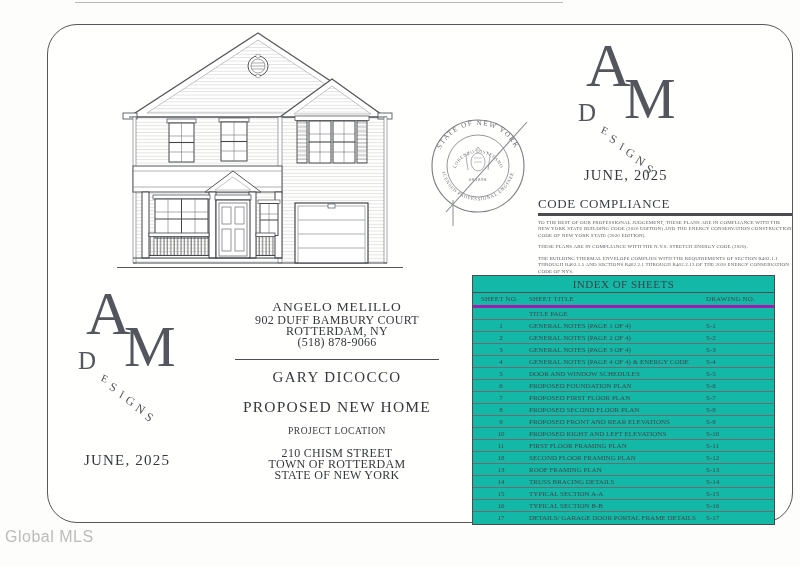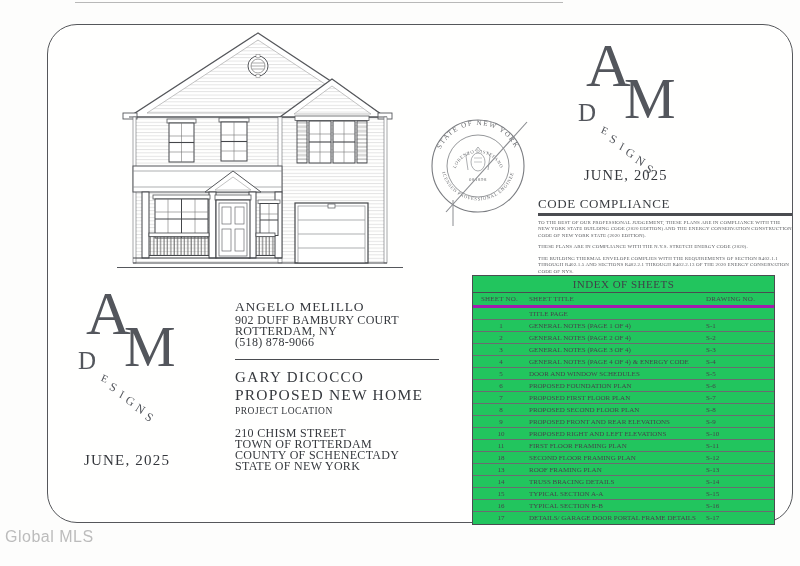--- a/index.html
+++ b/index.html
@@ -41,30 +41,30 @@
   .date-tr { left:584px; top:167px; }
   .date-bl { left:84px;  top:452px; font-size:15px; }
 
   
   .code { position:absolute; left:538px; top:196px; width:254px; }
   .code-title { font-size:13px; letter-spacing:.6px; color:#3a3d42; }
   .code-rule { height:2.6px; background:#4a4c50; margin-top:1px; margin-bottom:4px; }
   .code p { font-size:5px; line-height:1.3; color:#5a5c60; margin-bottom:5px; letter-spacing:.15px; }
 
   
-  .info { position:absolute; left:235px; top:299px; width:204px; color:#35383d; }
+  .info { position:absolute; left:235px; top:299px; width:204px; text-align:center; color:#35383d; }
   .owner-name { font-size:13.5px; letter-spacing:.8px; }
   .info-sm { font-size:12px; line-height:11px; letter-spacing:.3px; }
   .info-divider { border:none; border-top:1.6px solid #4a4c50; margin:11px 0 9px 0; }
-  .client-name { font-size:15px; letter-spacing:1.4px; margin-bottom:0; }
-  .project-title { font-size:15.5px; letter-spacing:1.2px; margin-bottom:2px; }
+  .client-name { font-size:15px; letter-spacing:1.4px; margin-bottom:12px; }
+  .project-title { font-size:15.5px; letter-spacing:1.2px; margin-bottom:10px; }
   .project-label { font-size:9.5px; letter-spacing:.5px; margin-bottom:12px; }
 
   
-  .idx-table { position:absolute; left:472px; top:275px; width:303px; border:1.3px solid #4a4c50; background:#22c55e; }
+  .idx-table { position:absolute; left:472px; top:275px; width:303px; border:1.3px solid #4a4c50; background:#14b8a6; }
   .idx-title { text-align:center; font-size:11px; letter-spacing:.5px; height:17px; line-height:17px; border-bottom:1px solid #4a4c50; }
   .idx-head { display:flex; font-size:7px; letter-spacing:.2px; height:15px; align-items:center; border-bottom:3px solid #a21caf; color:#44464a; }
   .idx-row { display:flex; font-size:7px; height:12px; align-items:center; border-bottom:1px solid #6a6c70; color:#44464a; }
   .idx-row.last { border-bottom:none; }
   .idx-cell { overflow:hidden; white-space:nowrap; }
   .c1 { width:56px; text-align:center; }
   .c2 { flex:1; text-align:left; }
   .c3 { width:68px; text-align:left; }
   .idx-head .c1 { text-align:left; padding-left:8px; }
 
@@ -267,21 +267,20 @@
     <div class="owner-name">ANGELO MELILLO</div>
     <div class="info-sm">902 DUFF BAMBURY COURT</div>
     <div class="info-sm">ROTTERDAM, NY</div>
     <div class="info-sm">(518) 878-9066</div>
     <hr class="info-divider">
     <div class="client-name">GARY DICOCCO</div>
     <div class="project-title">PROPOSED NEW HOME</div>
     <div class="project-label">PROJECT LOCATION</div>
     <div class="info-sm">210 CHISM STREET</div>
     <div class="info-sm">TOWN OF ROTTERDAM</div>
-    <div class="info-sm">COUNTY OF SCHENECTADY</div>
     <div class="info-sm">STATE OF NEW YORK</div>
   </div>
 
   <div class="idx-table">
     <div class="idx-title">INDEX OF SHEETS</div>
     <div class="idx-head">
       <div class="idx-cell c1">SHEET NO.</div>
       <div class="idx-cell c2">SHEET TITLE</div>
       <div class="idx-cell c3">DRAWING NO.</div>
     </div>

